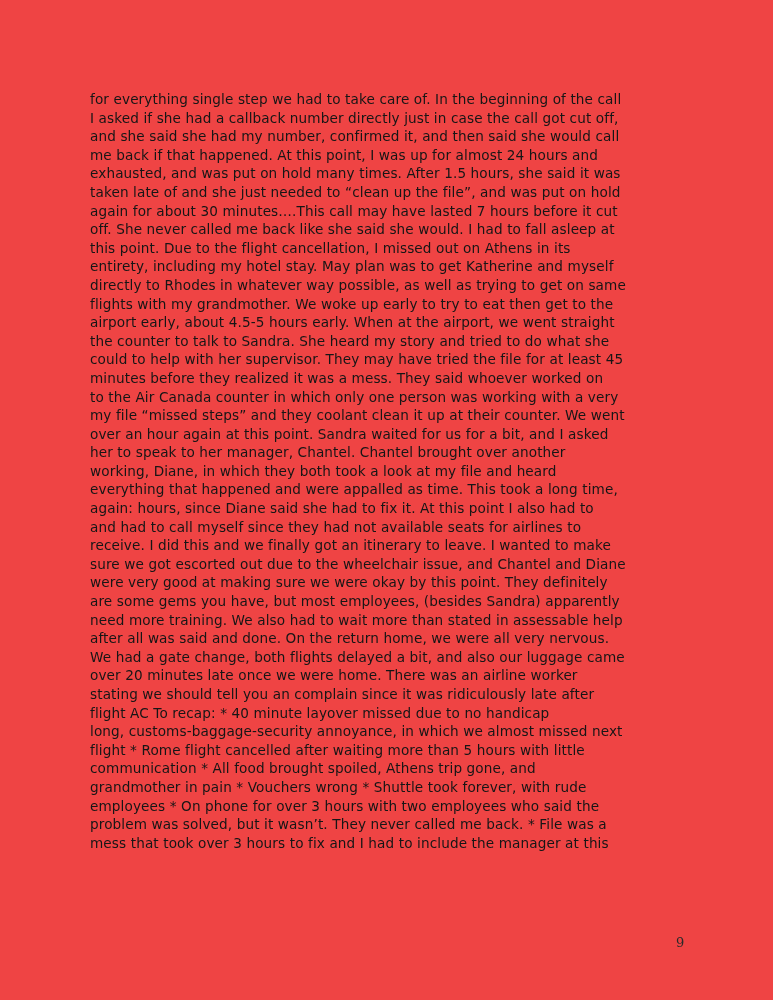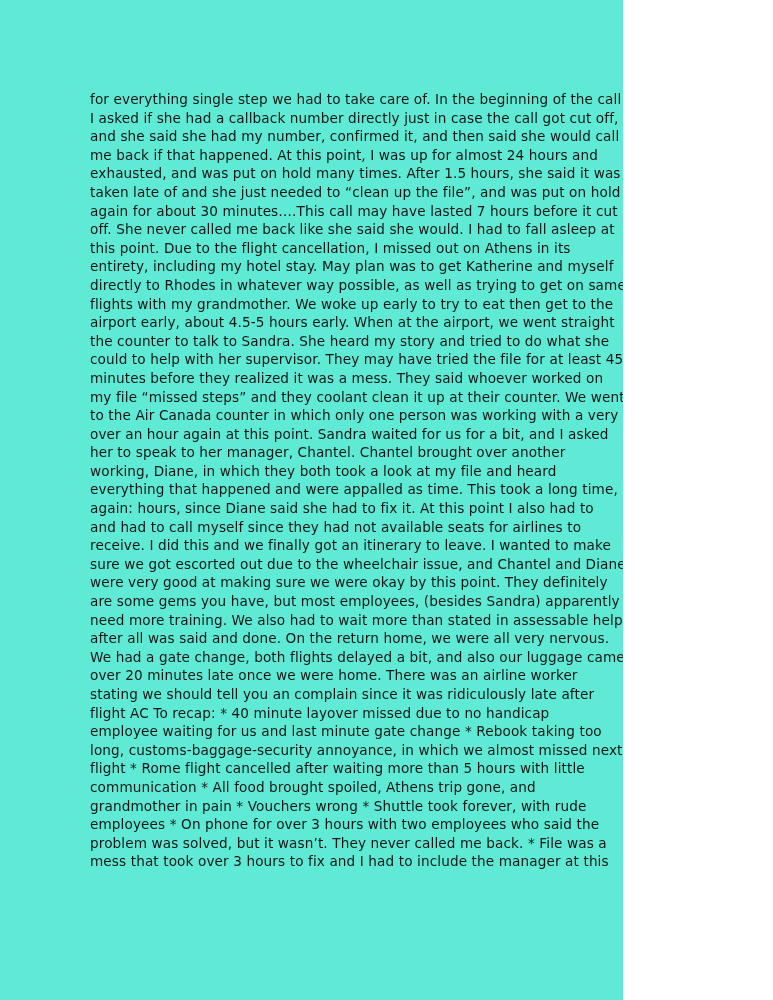--- a/index.html
+++ b/index.html
@@ -2,23 +2,23 @@
 <html><head>
 <meta charset="utf-8">
 <style>
   html, body {
     margin: 0;
     padding: 0;
     background: #ffffff;
   }
   .sheet {
     position: relative;
-    width: 623px;
+    width: 773px;
     height: 1000px;
-    background: #5eead4;
+    background: #ef4444;
     overflow: hidden;
     font-family: "DejaVu Sans", "Liberation Sans", sans-serif;
   }
   .body-text {
     position: absolute;
     left: 90px;
     top: 90px;
     width: 610px;
     color: #161616;
     font-size: 13.6px;
@@ -52,39 +52,38 @@
       <div class="text-line">again for about 30 minutes….This call may have lasted 7 hours before it cut</div>
       <div class="text-line">off. She never called me back like she said she would. I had to fall asleep at</div>
       <div class="text-line">this point. Due to the flight cancellation, I missed out on Athens in its</div>
       <div class="text-line">entirety, including my hotel stay. May plan was to get Katherine and myself</div>
       <div class="text-line">directly to Rhodes in whatever way possible, as well as trying to get on same</div>
       <div class="text-line">flights with my grandmother. We woke up early to try to eat then get to the</div>
       <div class="text-line">airport early, about 4.5-5 hours early. When at the airport, we went straight</div>
       <div class="text-line">the counter to talk to Sandra. She heard my story and tried to do what she</div>
       <div class="text-line">could to help with her supervisor. They may have tried the file for at least 45</div>
       <div class="text-line">minutes before they realized it was a mess. They said whoever worked on</div>
+      <div class="text-line">to the Air Canada counter in which only one person was working with a very</div>
       <div class="text-line">my file “missed steps” and they coolant clean it up at their counter. We went</div>
-      <div class="text-line">to the Air Canada counter in which only one person was working with a very</div>
       <div class="text-line">over an hour again at this point. Sandra waited for us for a bit, and I asked</div>
       <div class="text-line">her to speak to her manager, Chantel. Chantel brought over another</div>
       <div class="text-line">working, Diane, in which they both took a look at my file and heard</div>
       <div class="text-line">everything that happened and were appalled as time. This took a long time,</div>
       <div class="text-line">again: hours, since Diane said she had to fix it. At this point I also had to</div>
       <div class="text-line">and had to call myself since they had not available seats for airlines to</div>
       <div class="text-line">receive. I did this and we finally got an itinerary to leave. I wanted to make</div>
       <div class="text-line">sure we got escorted out due to the wheelchair issue, and Chantel and Diane</div>
       <div class="text-line">were very good at making sure we were okay by this point. They definitely</div>
       <div class="text-line">are some gems you have, but most employees, (besides Sandra) apparently</div>
       <div class="text-line">need more training. We also had to wait more than stated in assessable help</div>
       <div class="text-line">after all was said and done. On the return home, we were all very nervous.</div>
       <div class="text-line">We had a gate change, both flights delayed a bit, and also our luggage came</div>
       <div class="text-line">over 20 minutes late once we were home. There was an airline worker</div>
       <div class="text-line">stating we should tell you an complain since it was ridiculously late after</div>
       <div class="text-line">flight AC To recap: * 40 minute layover missed due to no handicap</div>
-      <div class="text-line">employee waiting for us and last minute gate change * Rebook taking too</div>
       <div class="text-line">long, customs-baggage-security annoyance, in which we almost missed next</div>
       <div class="text-line">flight * Rome flight cancelled after waiting more than 5 hours with little</div>
       <div class="text-line">communication * All food brought spoiled, Athens trip gone, and</div>
       <div class="text-line">grandmother in pain * Vouchers wrong * Shuttle took forever, with rude</div>
       <div class="text-line">employees * On phone for over 3 hours with two employees who said the</div>
       <div class="text-line">problem was solved, but it wasn’t. They never called me back. * File was a</div>
       <div class="text-line">mess that took over 3 hours to fix and I had to include the manager at this</div>
     </div>
   <div class="page-number">9</div>
 </div>

